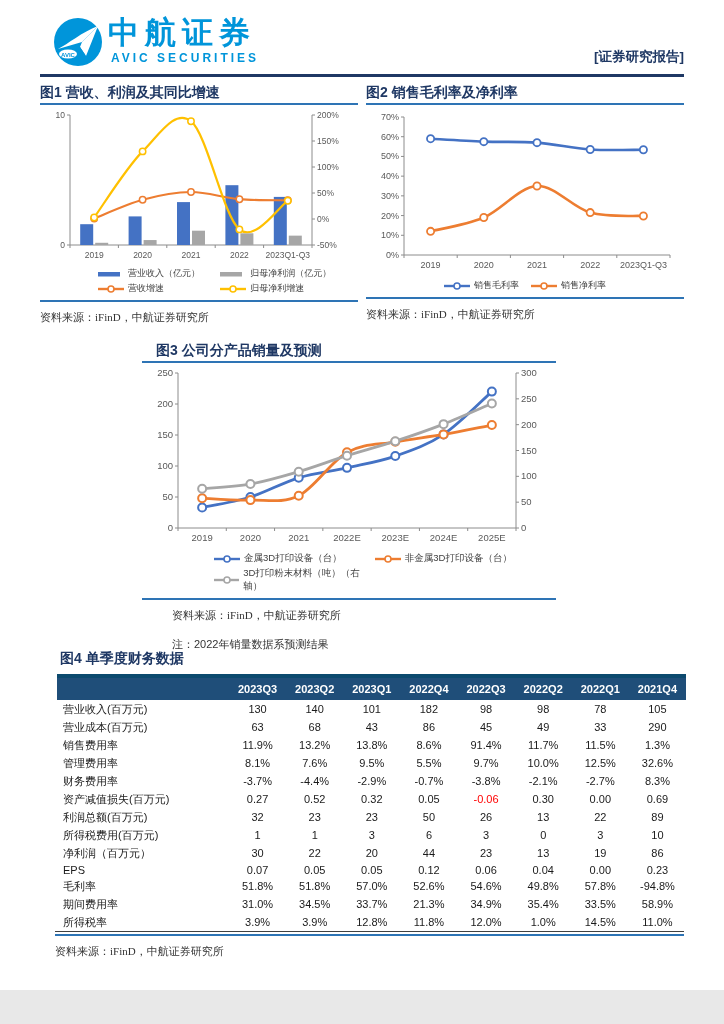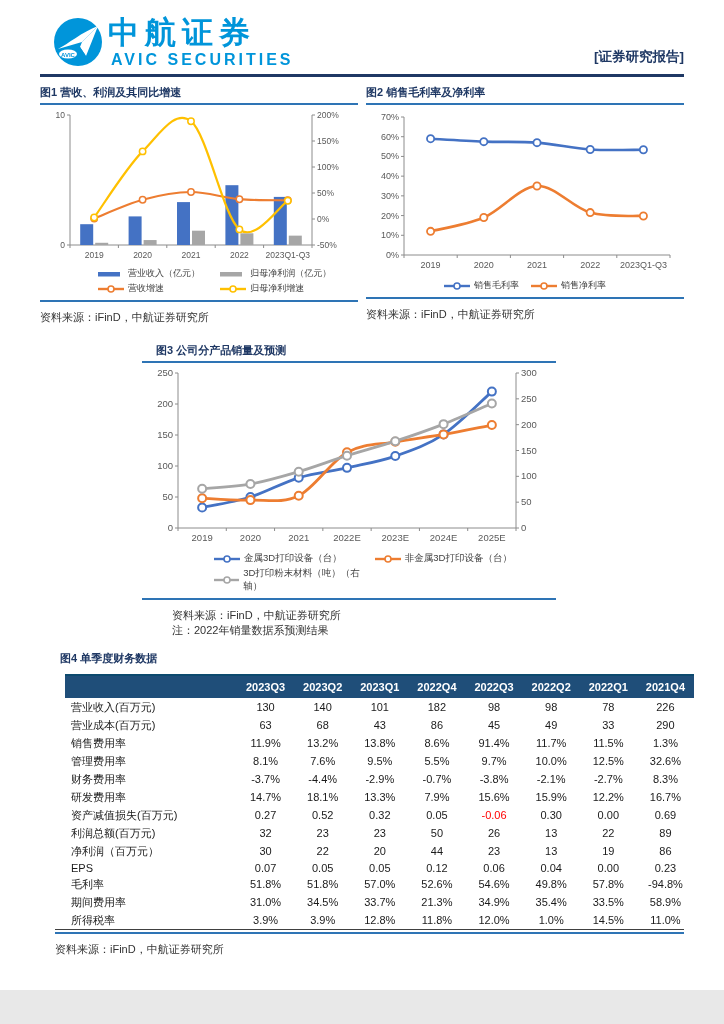--- a/index.html
+++ b/index.html
@@ -3,50 +3,50 @@
 <meta charset="utf-8">
 <style>
   html,body{margin:0;padding:0;background:#e8e8e8;}
   .page{width:724px;height:990px;position:relative;background:#fff;margin:0 auto;
         font-family:"Liberation Sans","DejaVu Sans",sans-serif;overflow:hidden;}
 
   
   .logo-mark{position:absolute;left:52px;top:16px;}
   .brand-cn{position:absolute;left:108px;top:12px;font-size:31px;font-weight:bold;
             color:#0095DA;letter-spacing:6px;}
-  .brand-en{position:absolute;left:111px;top:51px;font-size:16px;font-weight:bold;
+  .brand-en{position:absolute;left:111px;top:51px;font-size:12px;font-weight:bold;
             color:#0095DA;letter-spacing:3px;}
   .report-tag{position:absolute;right:40px;top:48px;font-size:13.5px;font-weight:bold;color:#1F3864;}
   .header-rule{position:absolute;left:40px;right:40px;top:74px;height:2.5px;background:#1F3864;}
 
   
   .fig{position:absolute;}
   #fig1-block{left:40px;top:84px;width:318px;}
   #fig2-block{left:366px;top:84px;width:318px;}
   #fig3-block{left:142px;top:342px;width:414px;}
-  .fig-title{font-size:11px;font-weight:bold;color:#1F3864;line-height:16px;}
+  .fig-title{font-size:14px;font-weight:bold;color:#1F3864;line-height:16px;}
   .title-rule{height:2px;background:#2E74B5;margin-top:3px;}
   .block-rule{height:2px;background:#2E74B5;margin-top:4px;}
-  .source{font-size:11px;color:#333;margin-top:8px;}
-  .note{font-size:11px;color:#333;margin-top:0;}
+  .source{font-size:11px;color:#333;margin-top:8px;font-family:Liberation Serif, serif;}
+  .note{font-size:11px;color:#333;margin-top:14px;}
   .chart-svg{display:block;margin-top:2px;}
 
   
   .legend{display:flex;flex-wrap:wrap;font-size:9px;color:#404040;margin-top:1px;align-items:center;}
   .legend .legend-item{display:inline-flex;align-items:center;gap:4px;margin:1px 0;}
   .legend.grid2 .legend-item{width:47%;}
   .legend.center{justify-content:center;gap:12px;}
   #fig1-block .legend{padding-left:58px;}
   #fig3-block .legend{padding-left:72px;font-size:9.5px;}
 
   
   #fig4-block{left:40px;top:650px;width:644px;}
   #fig4-block .fig-title{margin-left:20px;}
-  .qtable{border-collapse:collapse;width:629px;margin-left:25px;margin-top:8px;
-          font-size:11px;border-top:2px solid #0c4a6e;}
+  .qtable{border-collapse:collapse;width:629px;margin-left:17px;margin-top:8px;
+          font-size:11px;border-top:4px solid #0c4a6e;}
   .qtable th{background:#1F4E79;color:#fff;font-weight:bold;padding:5px 2px;text-align:center;}
   .qtable th.label-col{width:168px;}
   .qtable td{padding:1.5px 2px;text-align:center;color:#1a1a1a;white-space:nowrap;}
   .qtable td.row-label{text-align:left;padding-left:6px;}
   .qtable td.red{color:#FF0000;}
   .table-rule1{width:629px;margin-left:15px;border-top:1px solid #404040;}
   .table-rule2{width:629px;margin-left:15px;height:2px;background:#2E74B5;margin-top:1.5px;}
   #fig4-block .source{margin-left:15px;}
 
   
@@ -350,21 +350,21 @@
       <tbody>
           <tr>
             <td class="row-label">营业收入(百万元)</td>
             <td>130</td>
             <td>140</td>
             <td>101</td>
             <td>182</td>
             <td>98</td>
             <td>98</td>
             <td>78</td>
-            <td>226</td>
+            <td>105</td>
           </tr>
           <tr>
             <td class="row-label">营业成本(百万元)</td>
             <td>63</td>
             <td>68</td>
             <td>43</td>
             <td>86</td>
             <td>45</td>
             <td>49</td>
             <td>33</td>
@@ -397,31 +397,20 @@
             <td>-3.7%</td>
             <td>-4.4%</td>
             <td>-2.9%</td>
             <td>-0.7%</td>
             <td>-3.8%</td>
             <td>-2.1%</td>
             <td>-2.7%</td>
             <td>8.3%</td>
           </tr>
           <tr>
-            <td class="row-label">研发费用率</td>
-            <td>14.7%</td>
-            <td>18.1%</td>
-            <td>13.3%</td>
-            <td>7.9%</td>
-            <td>15.6%</td>
-            <td>15.9%</td>
-            <td>12.2%</td>
-            <td>16.7%</td>
-          </tr>
-          <tr>
             <td class="row-label">资产减值损失(百万元)</td>
             <td>0.27</td>
             <td>0.52</td>
             <td>0.32</td>
             <td>0.05</td>
             <td class="red">-0.06</td>
             <td>0.30</td>
             <td>0.00</td>
             <td>0.69</td>
           </tr>
@@ -430,20 +419,31 @@
             <td>32</td>
             <td>23</td>
             <td>23</td>
             <td>50</td>
             <td>26</td>
             <td>13</td>
             <td>22</td>
             <td>89</td>
           </tr>
           <tr>
+            <td class="row-label">所得税费用(百万元)</td>
+            <td>1</td>
+            <td>1</td>
+            <td>3</td>
+            <td>6</td>
+            <td>3</td>
+            <td>0</td>
+            <td>3</td>
+            <td>10</td>
+          </tr>
+          <tr>
             <td class="row-label">净利润（百万元）</td>
             <td>30</td>
             <td>22</td>
             <td>20</td>
             <td>44</td>
             <td>23</td>
             <td>13</td>
             <td>19</td>
             <td>86</td>
           </tr>

